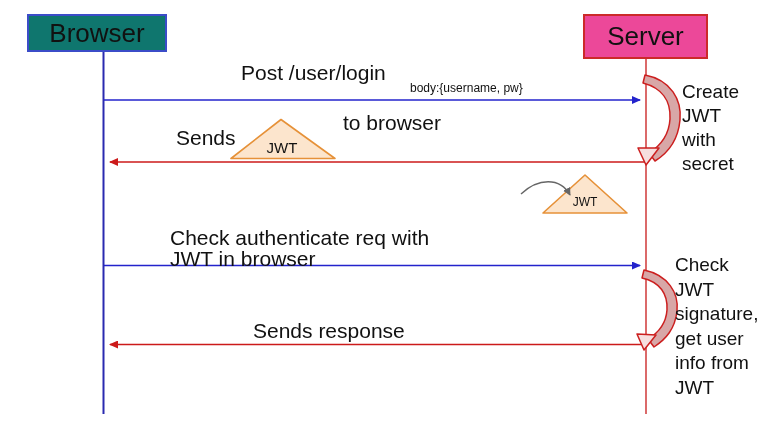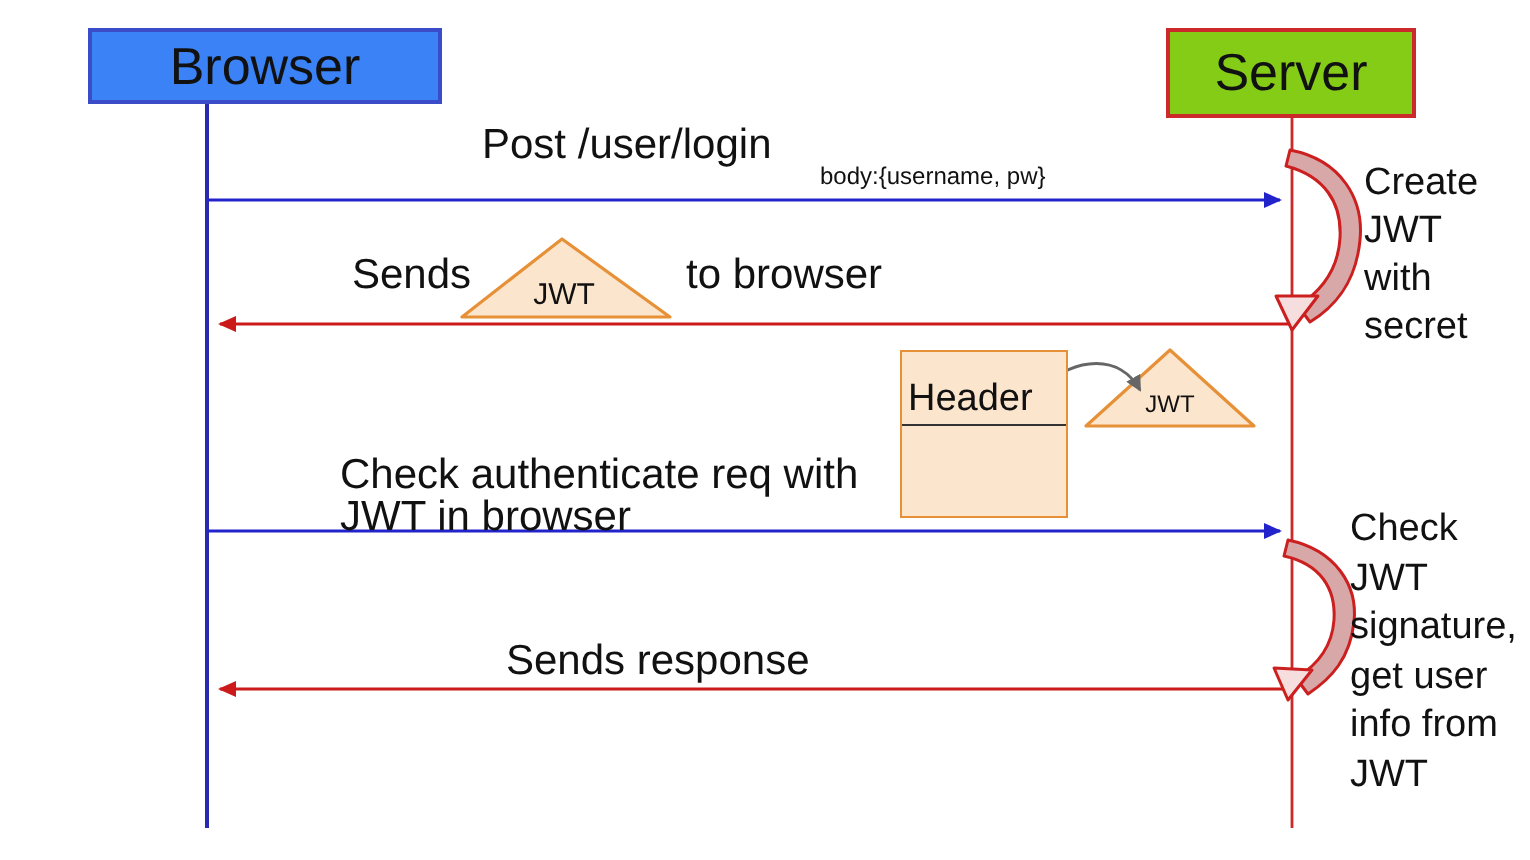--- a/index.html
+++ b/index.html
@@ -6,27 +6,27 @@
   #stage{
     position:relative;width:765px;height:430px;background:#ffffff;
     font-family:"Liberation Sans",sans-serif;color:#111;overflow:hidden;
   }
   .abs{position:absolute;}
   .lbl{font-size:21px;line-height:21px;white-space:nowrap;}
   .actor{
     display:flex;align-items:center;justify-content:center;
     font-size:26px;box-sizing:border-box;
   }
-  #browser-box{left:44px;top:14px;width:177px;height:38px;background:#3b82f6;border:2px solid #3b4cc8;}
-  #server-box{left:583px;top:14px;width:125px;height:45px;background:#84cc16;border:2px solid #cc2a2a;}
+  #browser-box{left:27px;top:14px;width:140px;height:38px;background:#0f766e;border:2px solid #3b4cc8;}
+  #server-box{left:583px;top:14px;width:125px;height:45px;background:#ec4899;border:2px solid #cc2a2a;}
   #svg-layer{position:absolute;left:0;top:0;width:765px;height:430px;}
   #msg1-label{left:241px;top:62px;width:140px;text-align:center;}
   #msg1-sub{left:390px;top:81px;font-size:12px;line-height:14px;white-space:nowrap;padding-left:20px;}
   #msg2-prefix{left:176px;top:127px;}
-  #msg2-suffix{left:343px;top:127px;}
+  #msg2-suffix{left:343px;top:112px;}
   #jwt1-label{left:256px;top:140px;width:52px;text-align:center;font-size:15px;line-height:16px;}
   #msg3-label{left:170px;top:227px;}
   #msg4-label{left:253px;top:320px;width:146px;text-align:right;}
   #note-create{left:682px;top:80px;width:70px;font-size:19px;line-height:24px;}
   #note-check{left:675px;top:253px;width:92px;font-size:19px;line-height:24.5px;}
   #header-box{
     left:450px;top:175px;width:84px;height:84px;background:#fce5cd;
     border:1.5px solid #e69138;box-sizing:border-box;
   }
   #header-title{
@@ -97,18 +97,15 @@
   <div class="abs lbl" id="msg3-label">
     <div>Check authenticate req with</div>
     <div>JWT in browser</div>
   </div>
 
   <div class="abs lbl" id="msg4-label">Sends response</div>
 
   <div class="abs" id="note-create">Create JWT with secret</div>
   <div class="abs" id="note-check">Check JWT signature, get user info from JWT</div>
 
-  <div class="abs" id="header-box">
-    <div id="header-title">Header</div>
-  </div>
   <div class="abs" id="jwt2-label">JWT</div>
 
 </div>
 
 </body></html>

